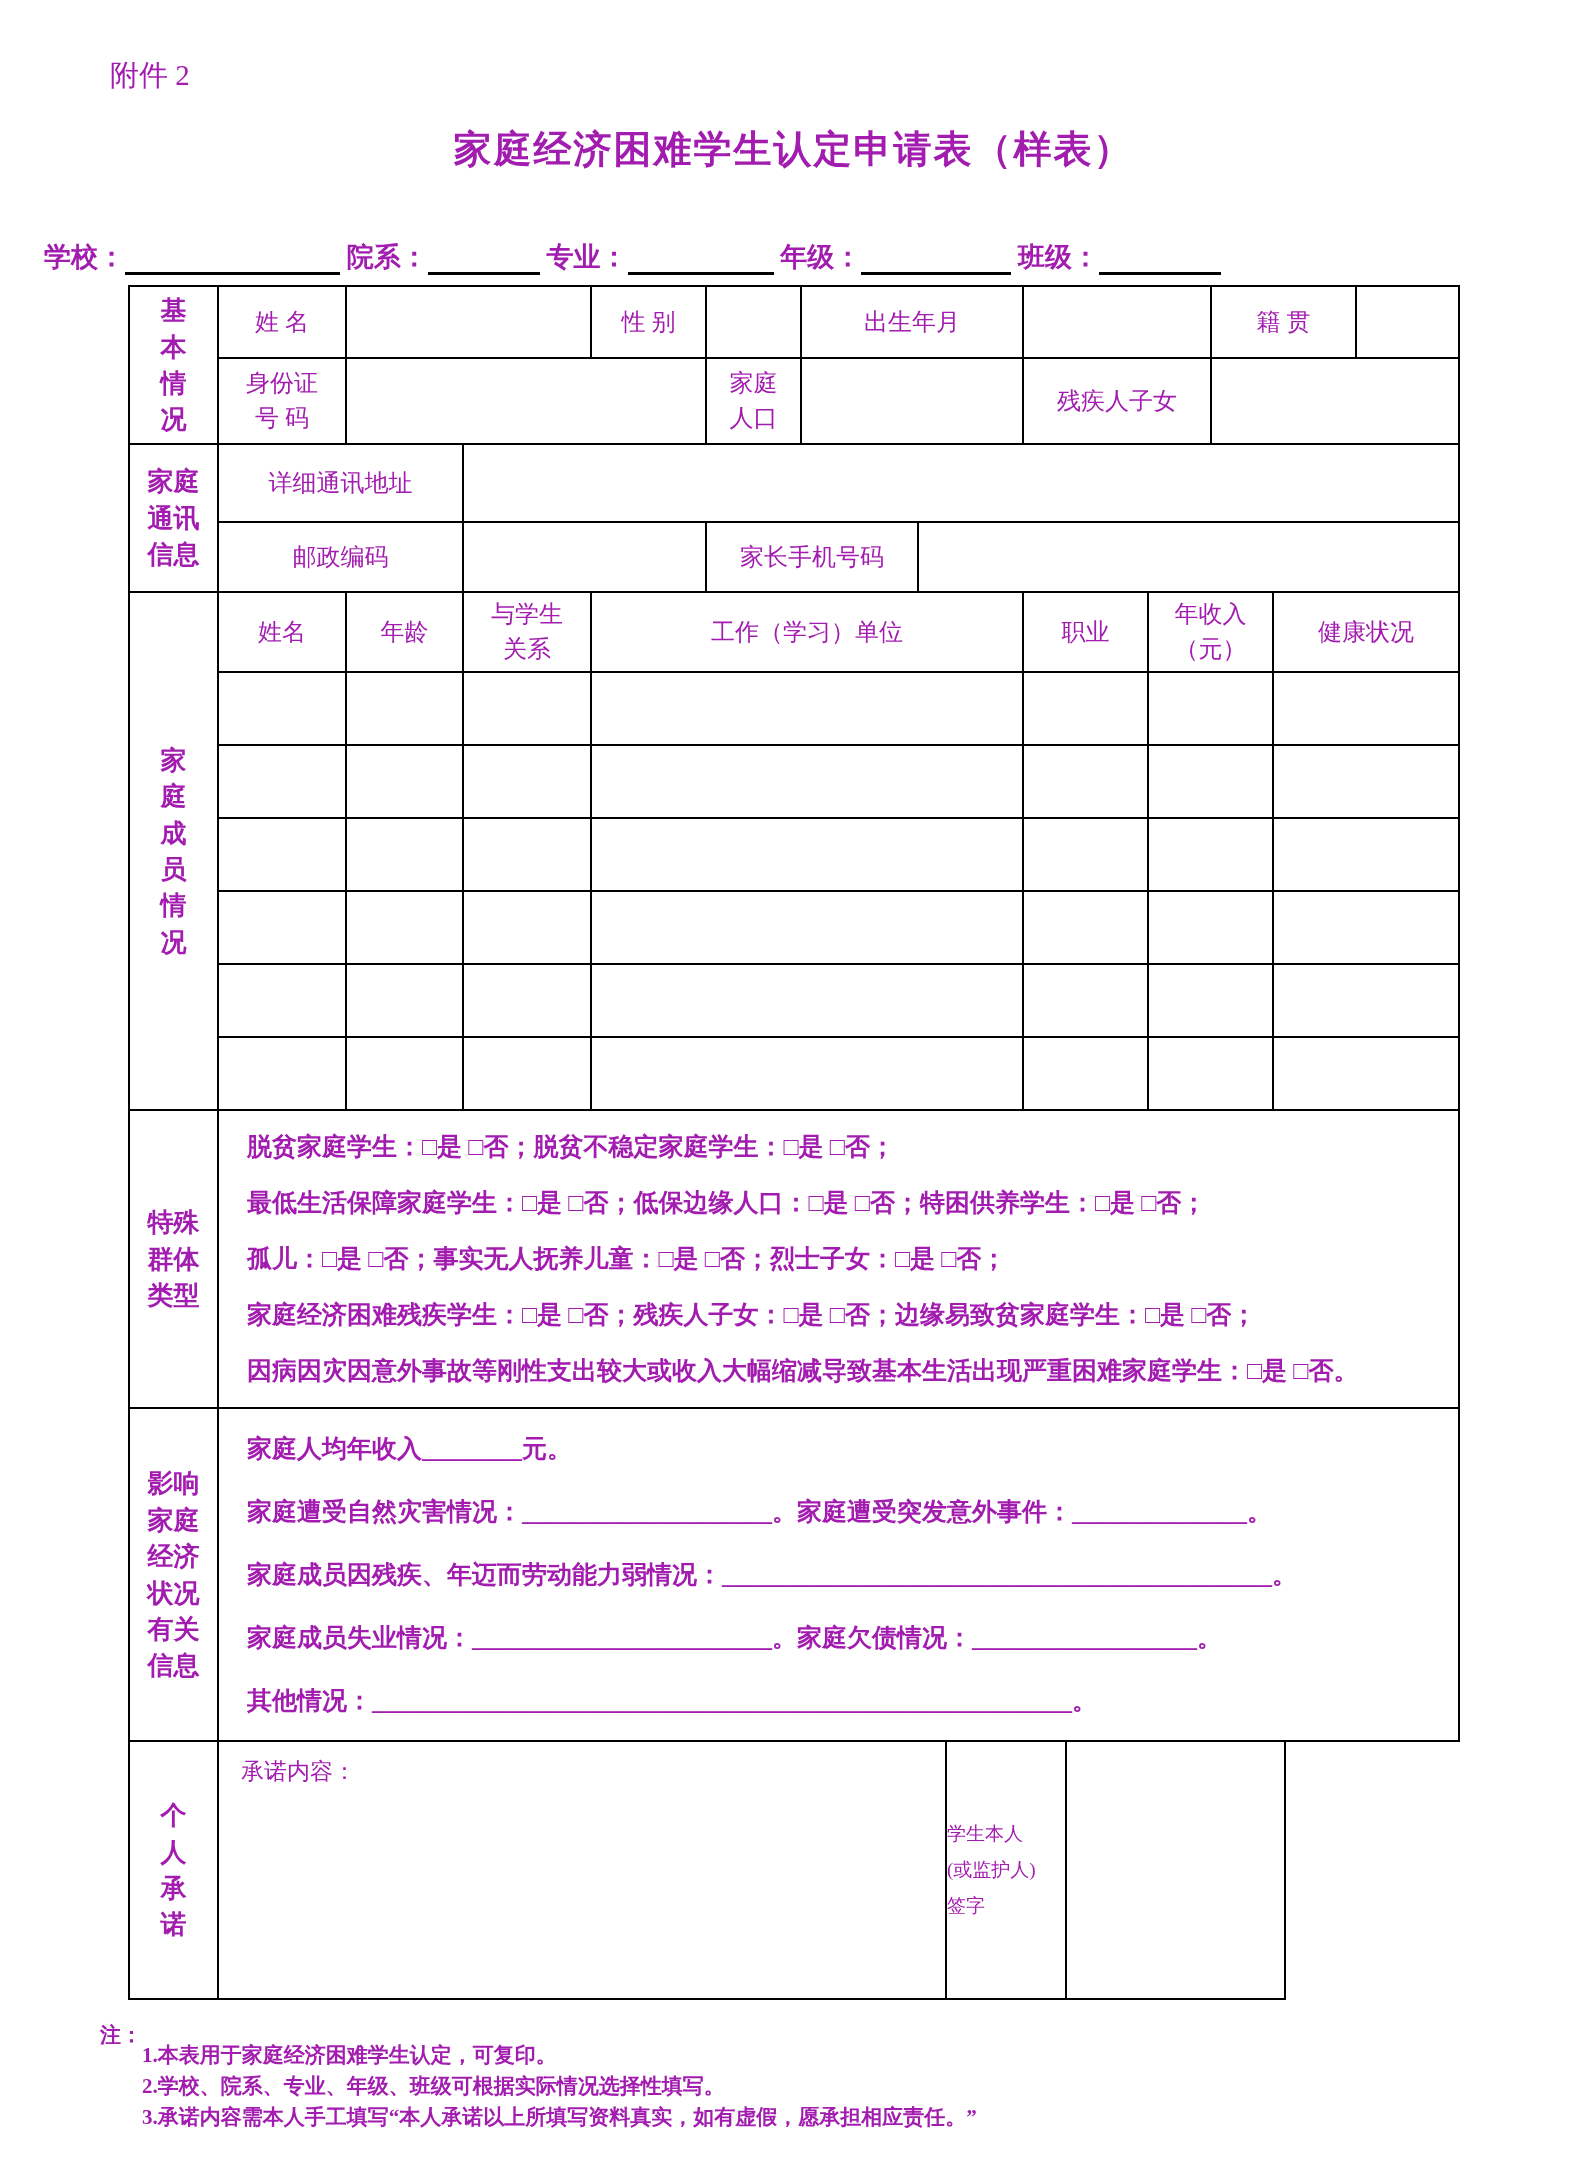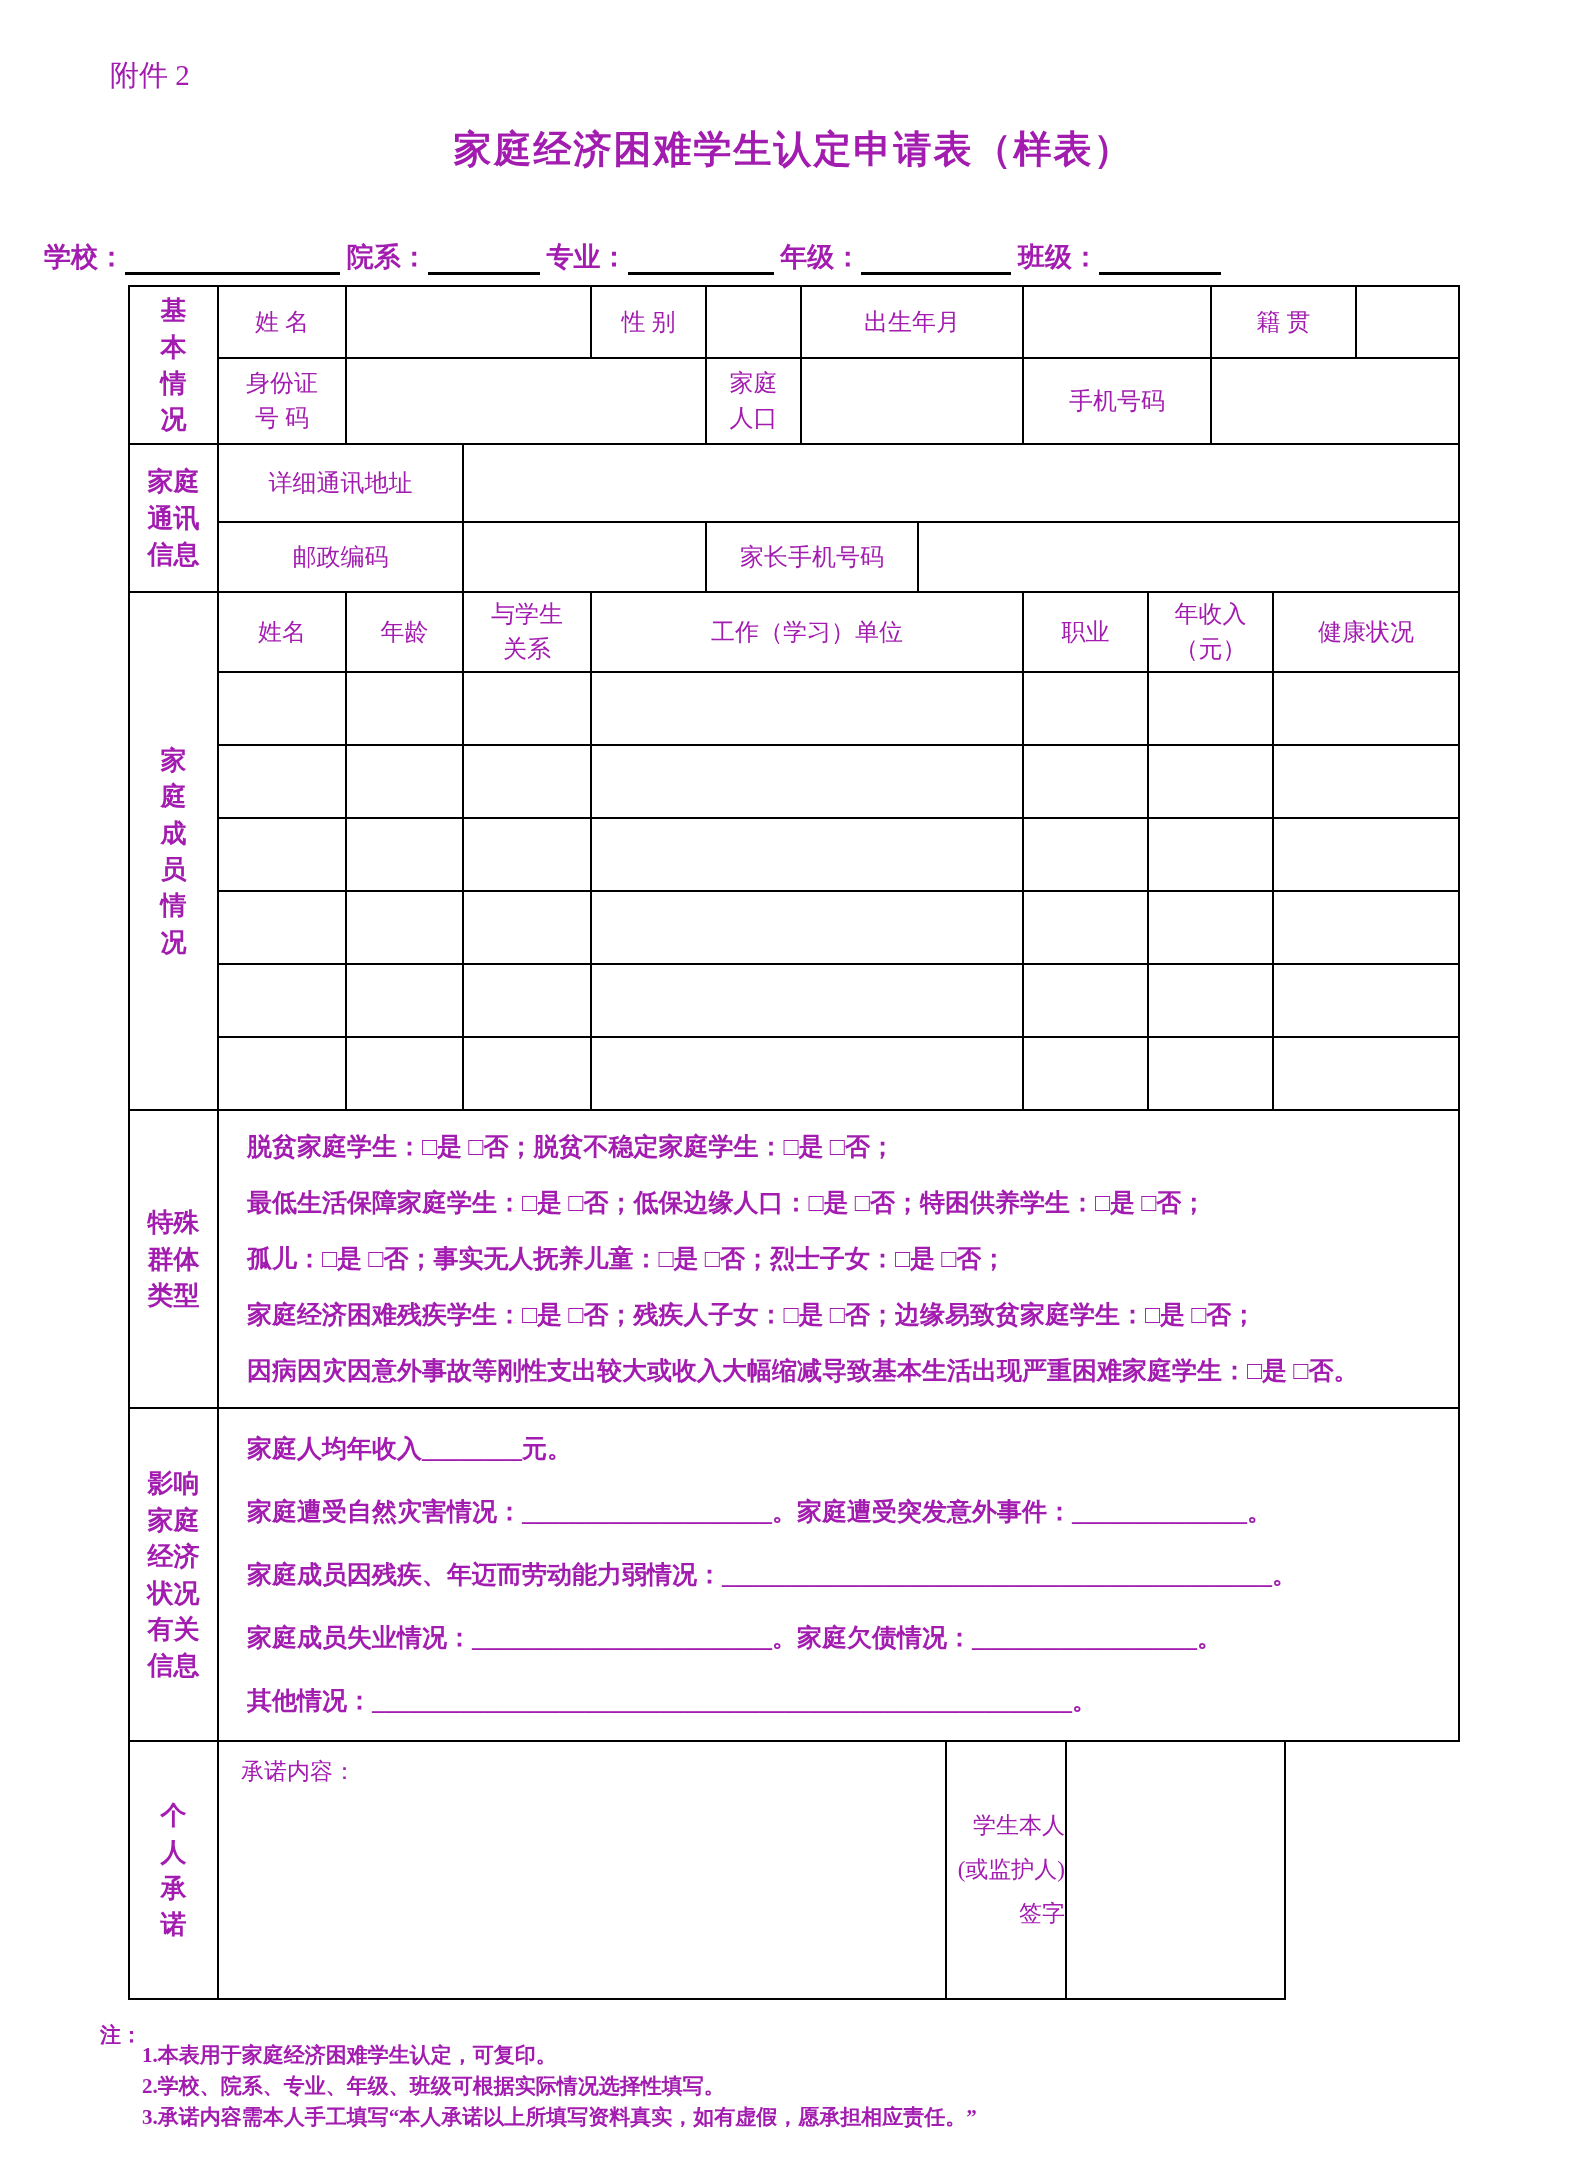--- a/index.html
+++ b/index.html
@@ -73,23 +73,23 @@
   tr.r3 { height:78px; } tr.r4 { height:70px; }
   tr.rfh { height:80px; } tr.rf { height:73px; }
   tr.rspec { height:284px; } tr.rimp { height:326px; }
   tr.rpledge { height:258px; }
   .txtlines { padding:8px 10px 8px 28px; }
   .spec-line { line-height:56px; font-weight:700; font-size:25px; white-space:nowrap; }
   .imp-line { line-height:63px; font-weight:700; font-size:25px; white-space:nowrap; }
   td.pledge-content { vertical-align:top; }
   .pledge-content-label { padding:14px 0 0 22px; font-size:23px; }
   td.sig {
-    text-align:right;
+    text-align:left;
     white-space:pre-line;
-    font-size:23px;
+    font-size:19px;
     line-height:1.9;
     margin-left:20px;
   }
   .notes {
     margin:20px 0 0 100px;
     font-size:21px;
     font-weight:700;
     line-height:31px;
     display:flex;
   }
@@ -145,21 +145,21 @@
       <td class="lbl" colspan="2">籍  贯</td>
       <td class="cell"></td>
     </tr>
     <tr class="r2">
       <td class="lbl">身份证
 号 码</td>
       <td class="cell" colspan="3"></td>
       <td class="lbl">家庭
 人口</td>
       <td class="cell" colspan="2"></td>
-      <td class="lbl" colspan="2">手机号码</td>
+      <td class="lbl" colspan="2">残疾人子女</td>
       <td class="cell" colspan="3"></td>
     </tr>
 
     <tr class="r3">
       <td class="sh" rowspan="2">家庭
 通讯
 信息</td>
       <td class="lbl" colspan="2">详细通讯地址</td>
       <td class="cell" colspan="10"></td>
     </tr>

